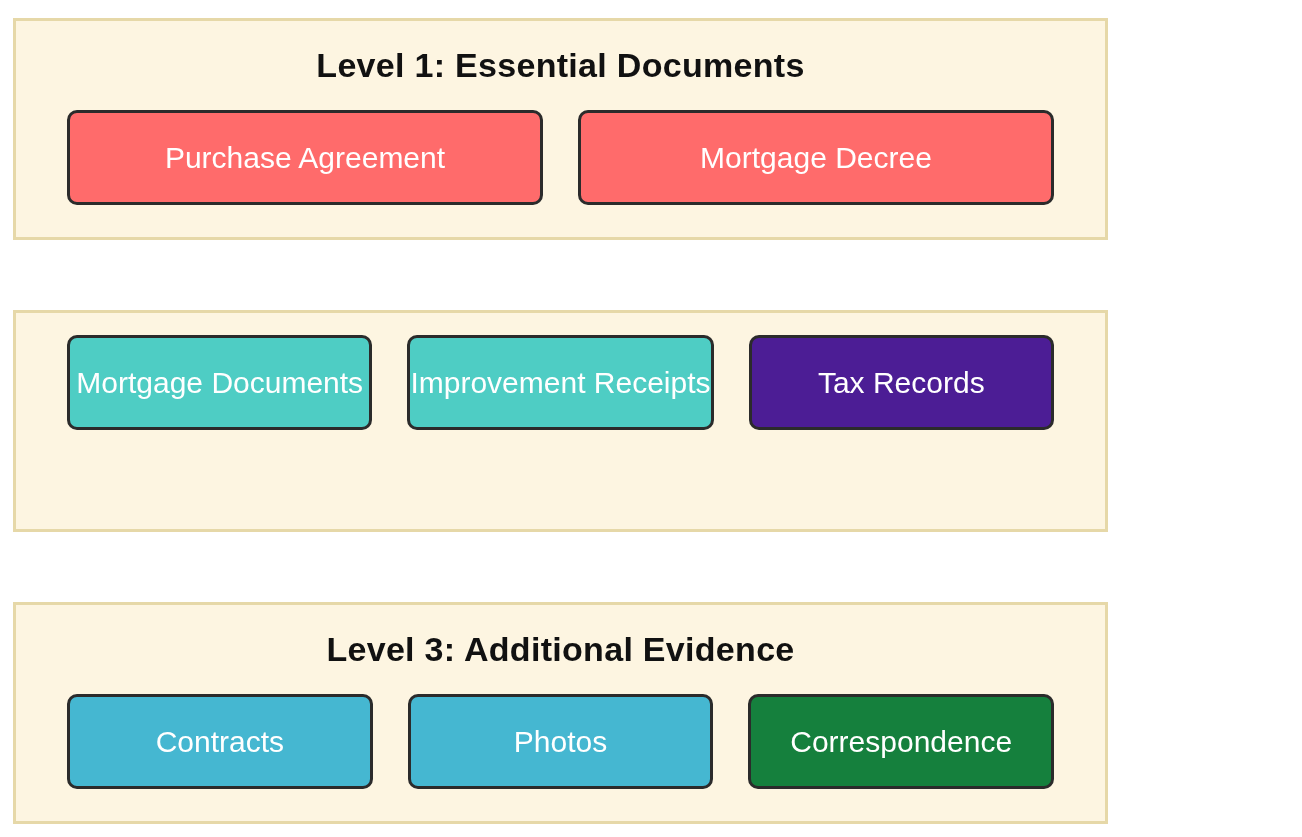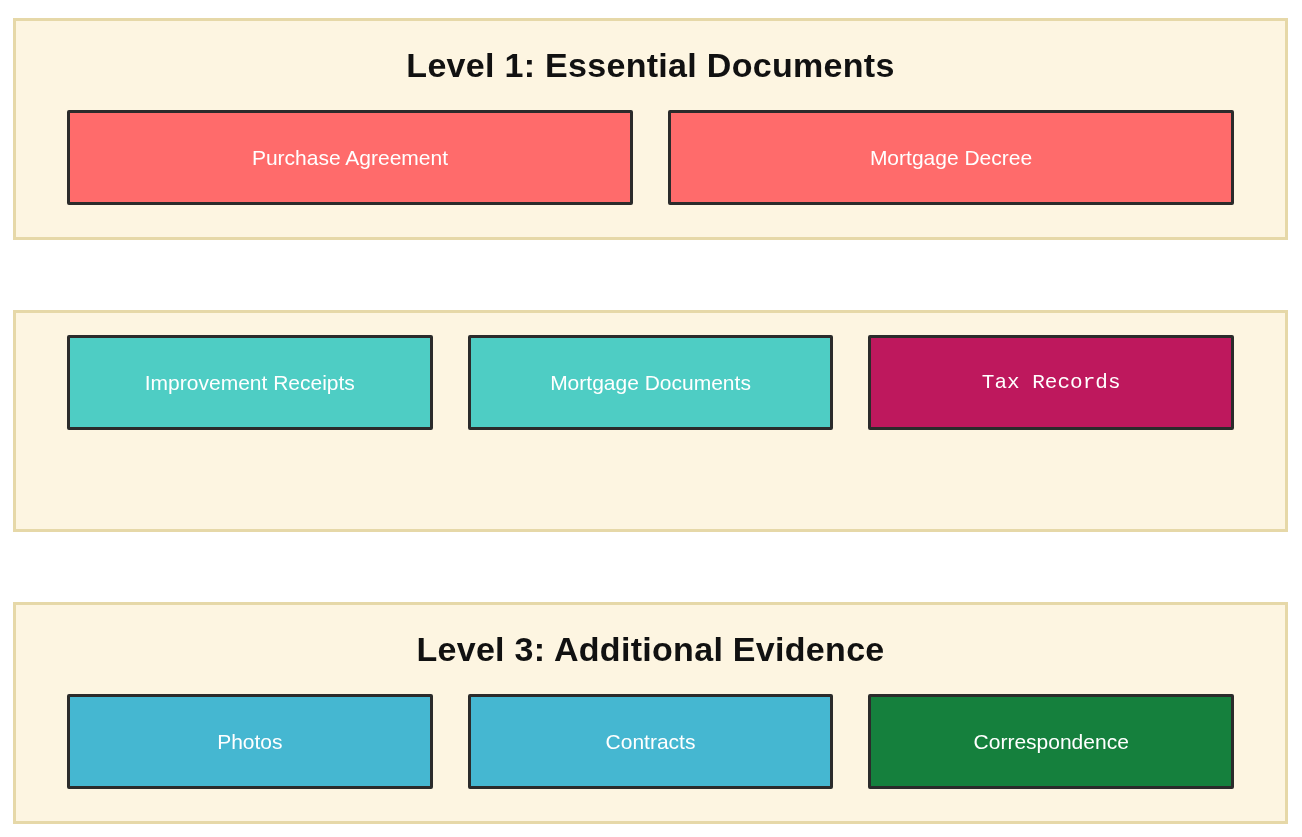--- a/index.html
+++ b/index.html
@@ -9,21 +9,21 @@
     background: #ffffff;
     font-family: "Liberation Sans", sans-serif;
     overflow: hidden;
   }
   .page {
     width: 1302px;
     height: 837px;
     padding: 18px 14px 14px 13px;
   }
   .level {
-    width: 1275px;
+    width: 1095px;
     height: 222px;
     background: #FDF5E1;
     border: 3px solid #E6D8A8;
     margin-bottom: 70px;
     padding: 22px 51px 0 51px;
   }
   .level:last-child { margin-bottom: 16px; }
   .level-title {
     text-align: center;
     font-size: 34px;
@@ -35,23 +35,23 @@
     letter-spacing: 0.3px;
   }
   .button-row {
     display: flex;
     gap: 35px;
   }
   .doc-button {
     flex: 1;
     height: 95px;
     border: 3px solid #2B2B2B;
-    border-radius: 2px;
+    border-radius: 10px;
     color: #ffffff;
-    font-size: 21px;
+    font-size: 30px;
     font-weight: 400;
     display: flex;
     align-items: center;
     justify-content: center;
     text-align: center;
     cursor: pointer;
     white-space: nowrap;
   }
 </style>
 </head>
@@ -62,28 +62,28 @@
   <div class="level">
     <div class="level-title">Level 1: Essential Documents</div>
     <div class="button-row">
       <div class="doc-button" style="background-color: rgb(255, 107, 107);">Purchase Agreement</div>
       <div class="doc-button" style="background-color: rgb(255, 107, 107);">Mortgage Decree</div>
     </div>
   </div>
 
   <div class="level">
     <div class="button-row">
+      <div class="doc-button" style="background-color: rgb(78, 205, 196);">Mortgage Documents</div>
       <div class="doc-button" style="background-color: rgb(78, 205, 196);">Improvement Receipts</div>
-      <div class="doc-button" style="background-color: rgb(78, 205, 196);">Mortgage Documents</div>
-      <div class="doc-button" style="background-color: #be185d; font-family: Liberation Mono, monospace;">Tax Records</div>
+      <div class="doc-button" style="background-color: #4c1d95;">Tax Records</div>
     </div>
   </div>
 
   <div class="level">
     <div class="level-title">Level 3: Additional Evidence</div>
     <div class="button-row">
+      <div class="doc-button" style="background-color: rgb(69, 183, 209);">Contracts</div>
       <div class="doc-button" style="background-color: rgb(69, 183, 209);">Photos</div>
-      <div class="doc-button" style="background-color: rgb(69, 183, 209);">Contracts</div>
       <div class="doc-button" style="background-color: #15803d;">Correspondence</div>
     </div>
   </div>
 
 </div>
 
 </body></html>

